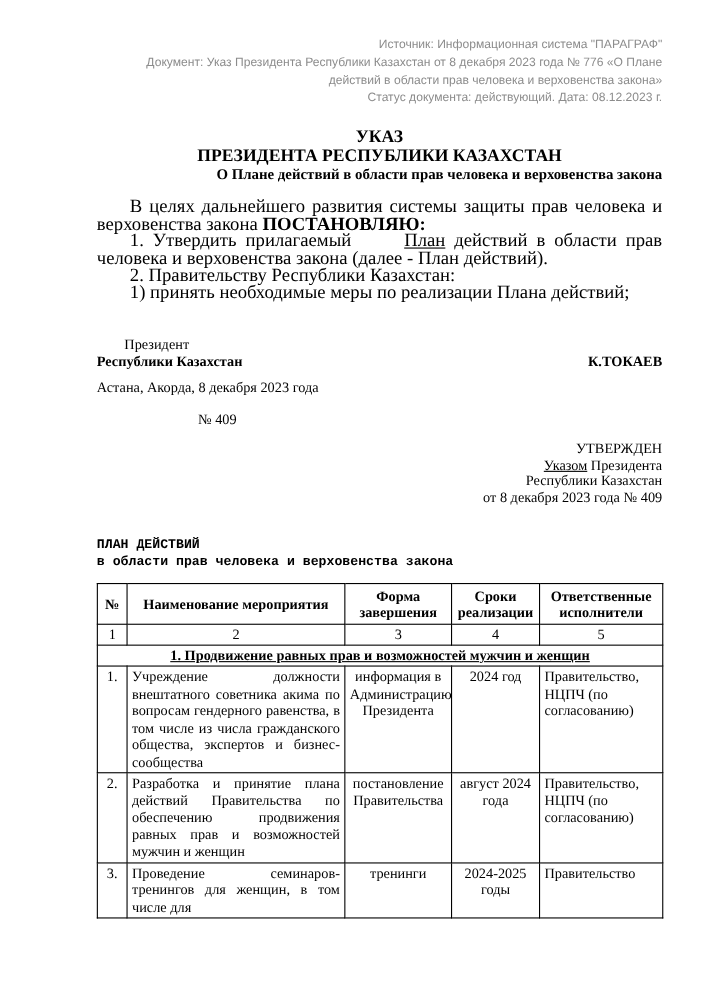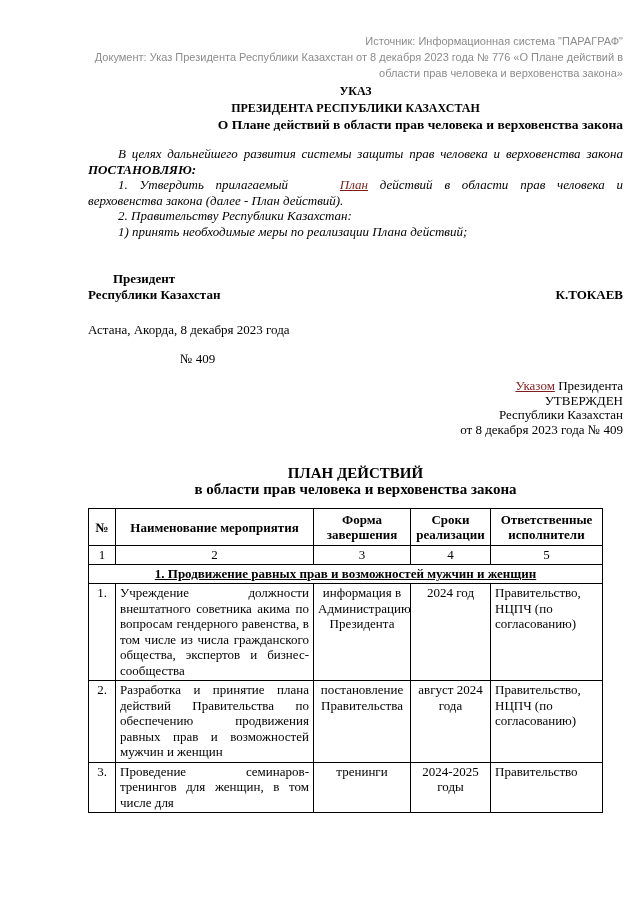--- a/index.html
+++ b/index.html
@@ -5,78 +5,78 @@
   * { margin: 0; padding: 0; box-sizing: border-box; }
   html, body {
     width: 640px; height: 905px;
     background: #ffffff;
     overflow: hidden;
     font-family: "Liberation Serif", "DejaVu Serif", serif;
     color: #000000;
   }
   .page {
     width: 640px; height: 802px;
-    padding: 33px 17px 0 88px;
+    padding: 33px 38px 0 88px;
   }
   
   .doc-meta {
     font-family: "Liberation Sans", "DejaVu Sans", sans-serif;
     font-size: 11px;
     line-height: 16px;
     color: #8c8c8c;
     text-align: right;
   }
   
   .doc-title {
-    margin-top: 2px;
+    margin-top: 20px;
     text-align: center;
     font-weight: bold;
-    font-size: 12px;
+    font-size: 16px;
     line-height: 16.5px;
   }
   .doc-subject {
     text-align: right;
     font-weight: bold;
     font-size: 13.5px;
     line-height: 17px;
   }
   .doc-body {
     margin-top: 13px;
-    font-size: 13px;
+    font-size: 17px;
     line-height: 15.5px;
     text-align: justify;
-    font-style: italic;
   }
   .doc-body p { text-indent: 30px; }
   a.doc-link {
-    color: #7f1d1d;
+    color: #000000;
     text-decoration: underline;
     cursor: pointer;
     margin-left: 40px;
   }
   
   .signature { margin-top: 32px; font-size: 13px; line-height: 15.5px; }
-  .sig-position-1 { font-weight: bold; padding-left: 25px; margin-top: 28px; }
+  .sig-position-1 { font-weight: normal; padding-left: 25px; margin-top: 28px; }
   .sig-row { display: flex; justify-content: space-between; font-weight: bold; }
-  .sig-place { margin-top: 20px; font-weight: normal; }
+  .sig-place { margin-top: 8px; font-weight: normal; }
   .sig-number { margin-top: 13px; padding-left: 92px; font-weight: normal; }
   
   .approval {
     margin-top: 13px;
     text-align: right;
     font-size: 13px;
     line-height: 14.5px;
   }
   
   .plan-title {
     margin-top: 28px;
-    text-align: center;
-    font-weight: bold;
-    font-size: 15px;
+    text-align: left;
+    font-weight: bold;
+    font-size: 12px;
     line-height: 16px;
+    font-family: Liberation Mono, monospace;
   }
   
   .plan-table-wrap { margin-top: 11px; }
   table.plan-table {
     width: 514px;
     table-layout: fixed;
     border-collapse: collapse;
     font-size: 13px;
     line-height: 15.5px;
   }
@@ -111,20 +111,21 @@
   td.cell-resp { text-align: left; }
 </style>
 </head>
 <body>
 
 <div class="page">
 
   <div class="doc-meta">
     <div>Источник: Информационная система "ПАРАГРАФ"</div>
     <div>Документ: Указ Президента Республики Казахстан от 8 декабря 2023 года № 776 «О Плане действий в области прав человека и верховенства закона»</div>
+    <div>Статус документа: действующий. Дата: 08.12.2023 г.</div>
   </div>
 
   <div class="doc-title">
     <div>УКАЗ</div>
     <div>ПРЕЗИДЕНТА РЕСПУБЛИКИ КАЗАХСТАН</div>
   </div>
 
   <div class="doc-subject">О Плане действий в области прав человека и верховенства закона</div>
 
   <div class="doc-body">
@@ -138,22 +139,22 @@
     <div class="sig-position-1">Президент</div>
     <div class="sig-row">
       <span>Республики Казахстан</span>
       <span>К.ТОКАЕВ</span>
     </div>
     <div class="sig-place">Астана, Акорда, 8 декабря 2023 года</div>
     <div class="sig-number">№ 409</div>
   </div>
 
   <div class="approval">
+    <div>УТВЕРЖДЕН</div>
     <div><a class="doc-link">Указом</a><span> Президента</span></div>
-    <div>УТВЕРЖДЕН</div>
     <div>Республики Казахстан</div>
     <div>от 8 декабря 2023 года № 409</div>
   </div>
 
   <div class="plan-title">
     <div>ПЛАН ДЕЙСТВИЙ</div>
     <div>в области прав человека и верховенства закона</div>
   </div>
 
   <div class="plan-table-wrap">

